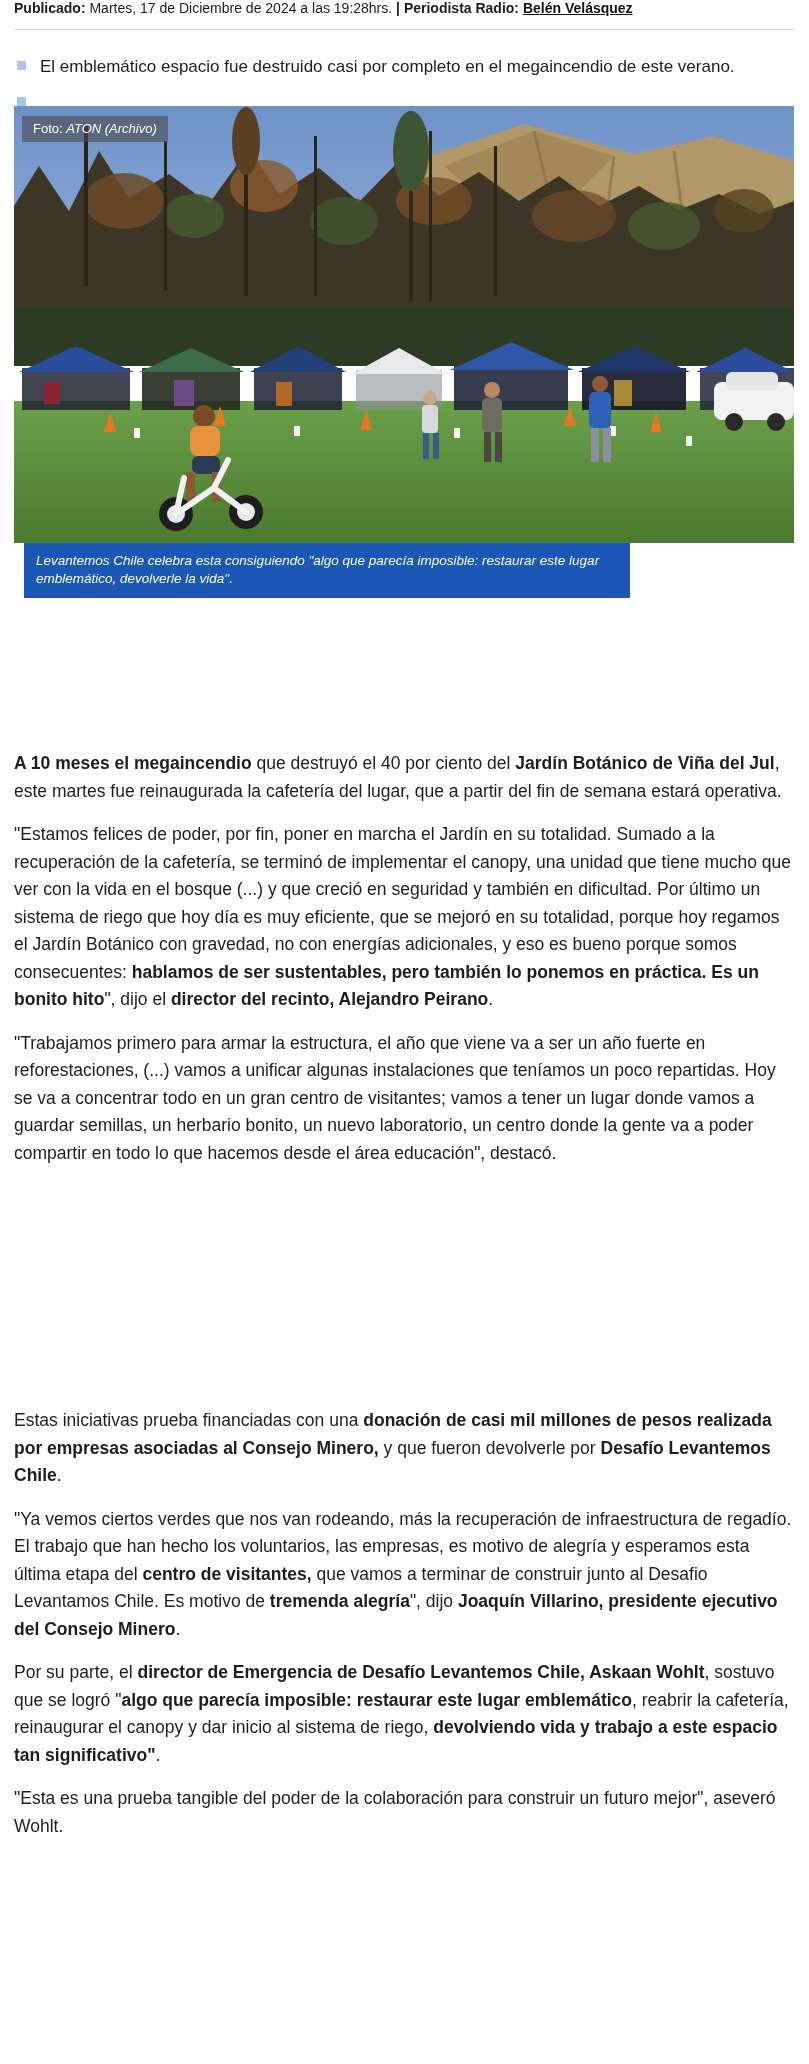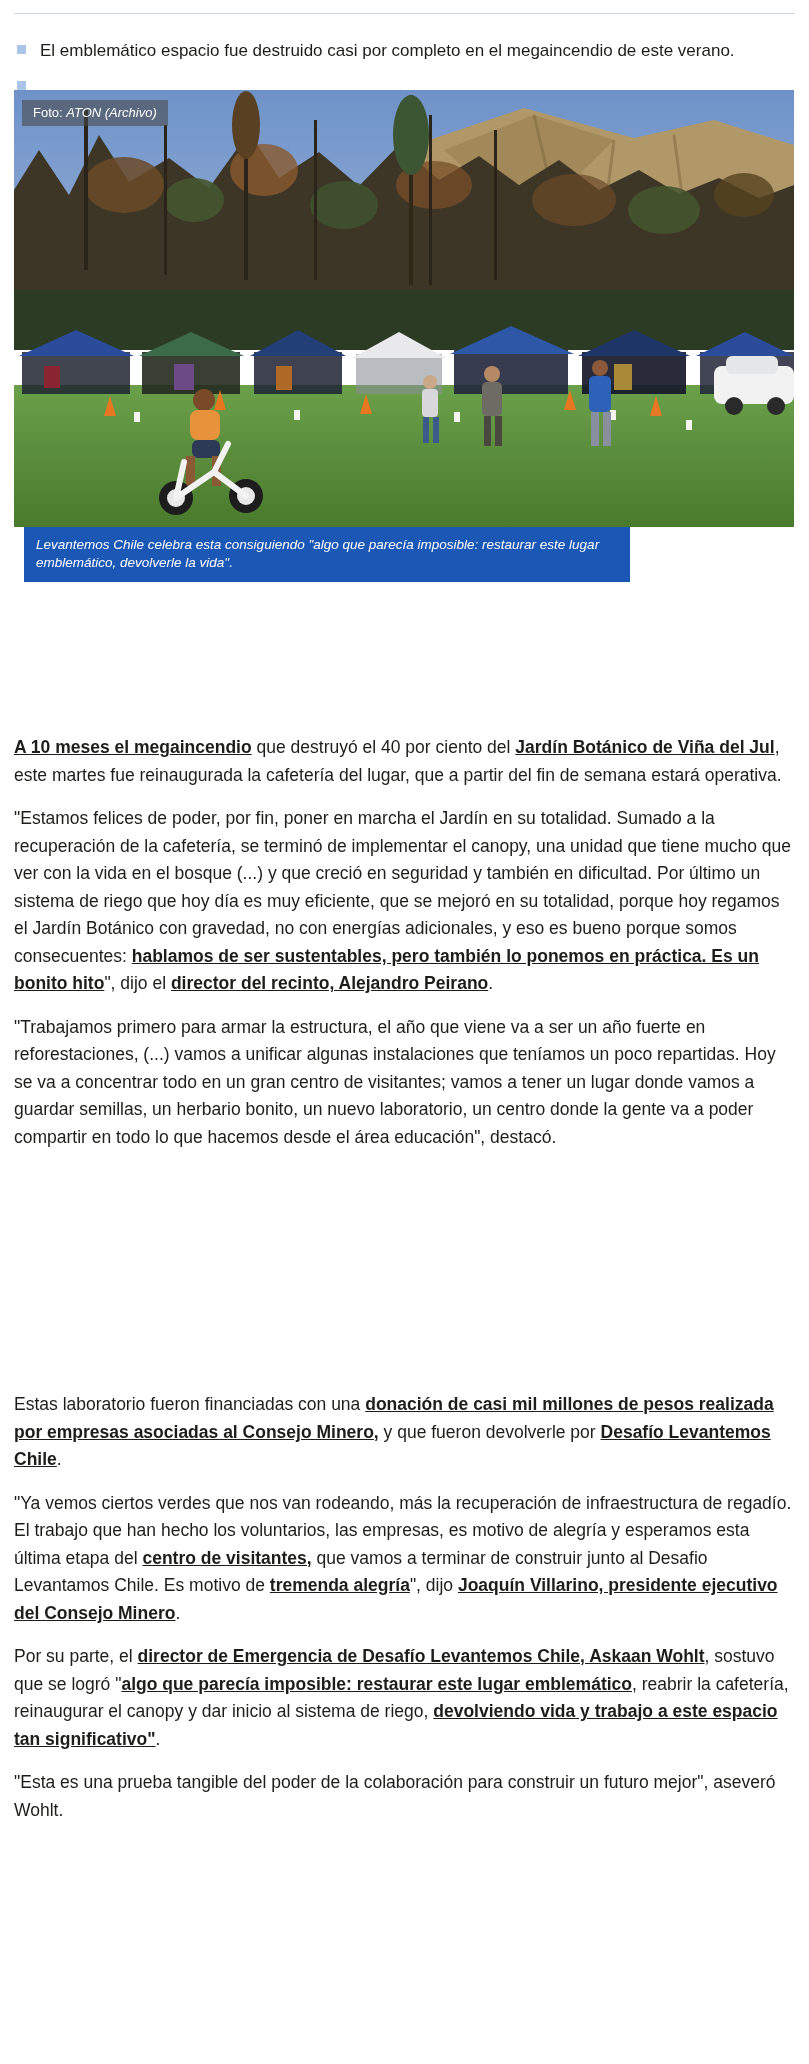--- a/index.html
+++ b/index.html
@@ -38,28 +38,31 @@
   .caption{
     background:#1b57b5;color:#fff;font-style:italic;
     font-size:13.5px;line-height:1.35;padding:9px 12px 10px 12px;margin-left:10px;
   }
   .spacer{width:100%;}
   .spacer.s1{height:152px;}
   .spacer.s2{height:224px;}
   article.body p{
     font-size:17.5px;line-height:27.5px;margin:0 0 16px 0;color:#1d1d1b;
   }
-  article.body .bold{font-weight:700;text-decoration:underline;}
+  article.body .bold{font-weight:700;}
 </style>
 </head>
 <body>
 
 <div class="page">
 
 
+  <p class="meta">
+    <span class="lbl">Publicado:</span><span> Martes, 17 de Diciembre de 2024 a las 19:28hrs. </span><span class="lbl">| Periodista Radio: </span><span class="reporter-link">Belén Velásquez</span>
+  </p>
 
   <hr class="divider">
 
   <ul class="highlights">
     <li>
       <span class="bullet-sq"></span>
       <span>El emblemático espacio fue destruido casi por completo en el megaincendio de este verano.</span>
     </li>
     <li>
       <span class="bullet-sq"></span>
@@ -190,19 +193,19 @@
     <figcaption class="caption">Levantemos Chile celebra esta consiguiendo "algo que parecía imposible: restaurar este lugar emblemático, devolverle la vida".</figcaption>
   </figure>
 
   <div class="spacer s1"></div>
 
   <article class="body">
     <p><span class="bold">A 10 meses el megaincendio</span><span> que destruyó el 40 por ciento del </span><span class="bold">Jardín Botánico de Viña del Jul</span><span>, este martes fue reinaugurada la cafetería del lugar, que a partir del fin de semana estará operativa.</span></p>
     <p><span>"Estamos felices de poder, por fin, poner en marcha el Jardín en su totalidad. Sumado a la recuperación de la cafetería, se terminó de implementar el canopy, una unidad que tiene mucho que ver con la vida en el bosque (...) y que creció en seguridad y también en dificultad. Por último un sistema de riego que hoy día es muy eficiente, que se mejoró en su totalidad, porque hoy regamos el Jardín Botánico con gravedad, no con energías adicionales, y eso es bueno porque somos consecuentes: </span><span class="bold">hablamos de ser sustentables, pero también lo ponemos en práctica. Es un bonito hito</span><span>", dijo el </span><span class="bold">director del recinto, Alejandro Peirano</span><span>.</span></p>
     <p><span>"Trabajamos primero para armar la estructura, el año que viene va a ser un año fuerte en reforestaciones, (...) vamos a unificar algunas instalaciones que teníamos un poco repartidas. Hoy se va a concentrar todo en un gran centro de visitantes; vamos a tener un lugar donde vamos a guardar semillas, un herbario bonito, un nuevo laboratorio, un centro donde la gente va a poder compartir en todo lo que hacemos desde el área educación", destacó.</span></p>
     <div class="spacer s2"></div>
-    <p><span>Estas laboratorio fueron financiadas con una </span><span class="bold">donación de casi mil millones de pesos realizada por empresas asociadas al Consejo Minero,</span><span> y que fueron devolverle por </span><span class="bold">Desafío Levantemos Chile</span><span>.</span></p>
+    <p><span>Estas iniciativas prueba financiadas con una </span><span class="bold">donación de casi mil millones de pesos realizada por empresas asociadas al Consejo Minero,</span><span> y que fueron devolverle por </span><span class="bold">Desafío Levantemos Chile</span><span>.</span></p>
     <p><span>"Ya vemos ciertos verdes que nos van rodeando, más la recuperación de infraestructura de regadío. El trabajo que han hecho los voluntarios, las empresas, es motivo de alegría y esperamos esta última etapa del </span><span class="bold">centro de visitantes,</span><span> que vamos a terminar de construir junto al Desafio Levantamos Chile. Es motivo de </span><span class="bold">tremenda alegría</span><span>", dijo </span><span class="bold">Joaquín Villarino, presidente ejecutivo del Consejo Minero</span><span>.</span></p>
     <p><span>Por su parte, el </span><span class="bold">director de Emergencia de Desafío Levantemos Chile, Askaan Wohlt</span><span>, sostuvo que se logró "</span><span class="bold">algo que parecía imposible: restaurar este lugar emblemático</span><span>, reabrir la cafetería, reinaugurar el canopy y dar inicio al sistema de riego, </span><span class="bold">devolviendo vida y trabajo a este espacio tan significativo"</span><span>.</span></p>
     <p><span>"Esta es una prueba tangible del poder de la colaboración para construir un futuro mejor", aseveró Wohlt.</span></p>
   </article>
 
 </div>
 
 </body></html>

